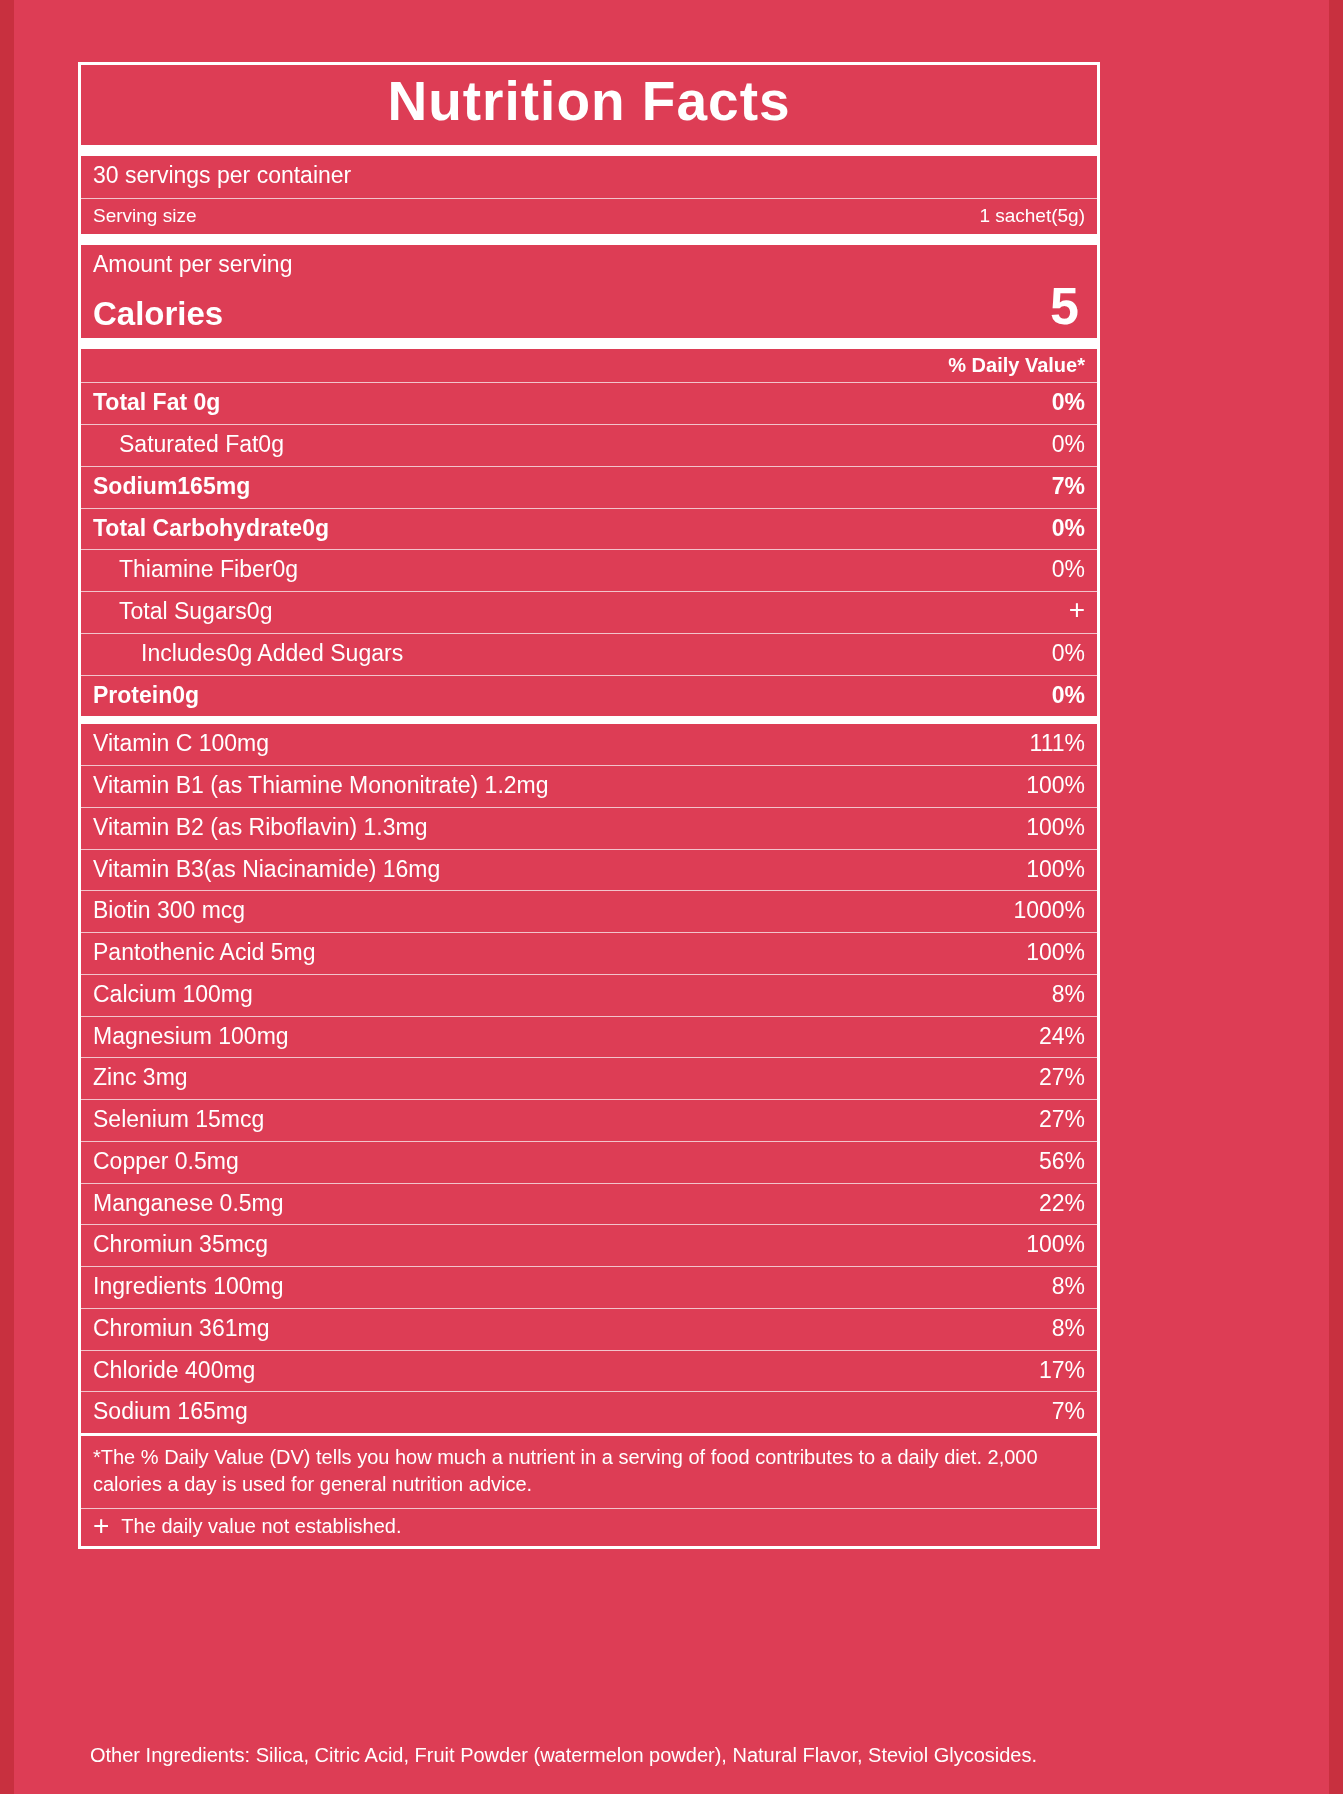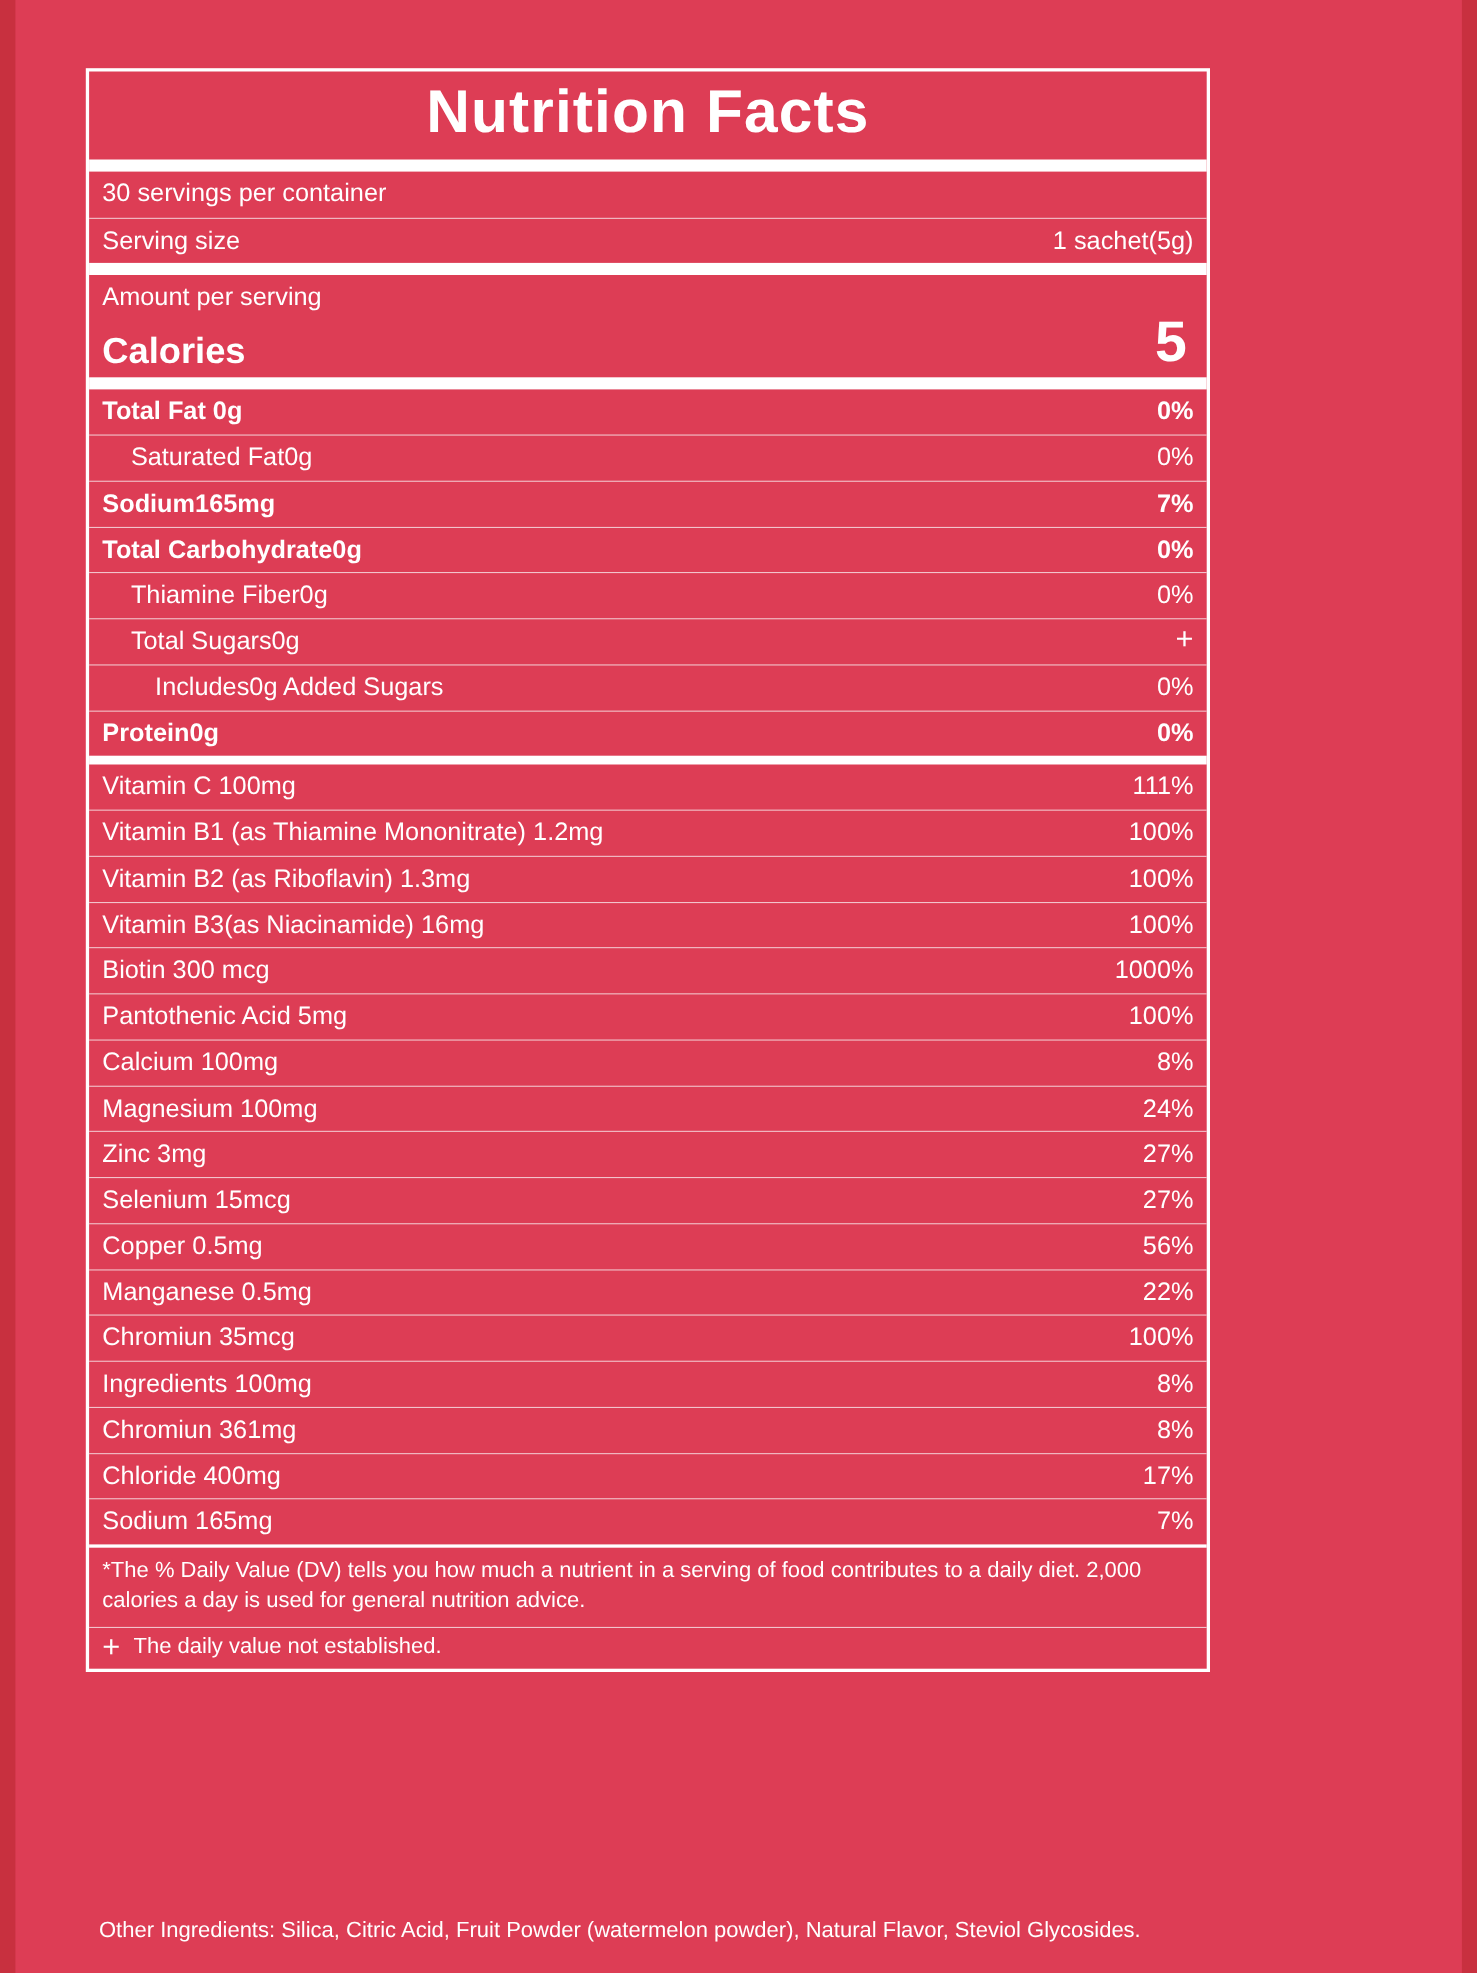--- a/index.html
+++ b/index.html
@@ -69,21 +69,21 @@
   .row .right { text-align: right; white-space: nowrap; }
 
   .hr-thin   { border-bottom: 1.5px solid #F2C3CB; }
   .hr-med    { border-bottom: 3px solid #FFFFFF; }
   .hr-thick  { border-bottom: 11px solid #FFFFFF; }
   .hr-thick2 { border-bottom: 8px solid #FFFFFF; }
 
   .b { font-weight: bold; }
 
   .servings-row { font-size: 23px; padding-bottom: 8px; }
-  .serving-size-row { font-size: 23px; }
+  .serving-size-row { font-size: 19px; }
 
   
   .cal-block {
     padding: 6px 12px 6px 12px;
     position: relative;
   }
   .cal-amount-label {
     font-size: 23px;
     padding-bottom: 2px;
   }
@@ -169,20 +169,23 @@
     </div>
 
     <div class="cal-block hr-thick">
       <div class="cal-amount-label">Amount per serving</div>
       <div class="cal-line">
         <span class="cal-word">Calories</span>
         <span class="cal-value">5</span>
       </div>
     </div>
 
+    <div class="row dv-row hr-thin">
+      <span class="right">% Daily Value*</span>
+    </div>
 
     <div id="macros">
         <div class="row hr-thin">
           <span class="left b">Total Fat 0g</span>
           <span class="right b">0%</span>
         </div>
         <div class="row hr-thin">
           <span class="left ind1">Saturated Fat0g</span>
           <span class="right">0%</span>
         </div>

